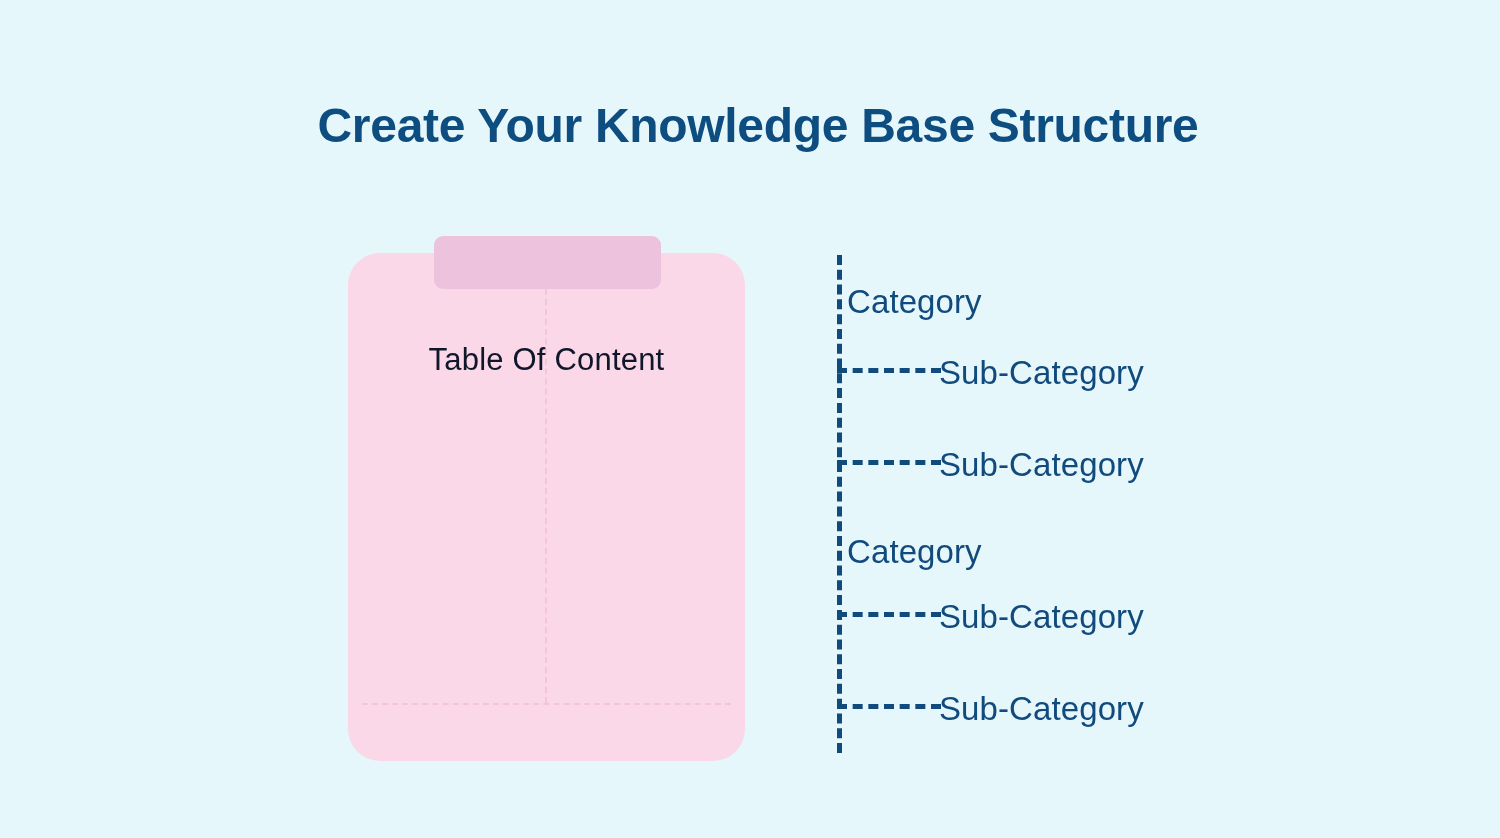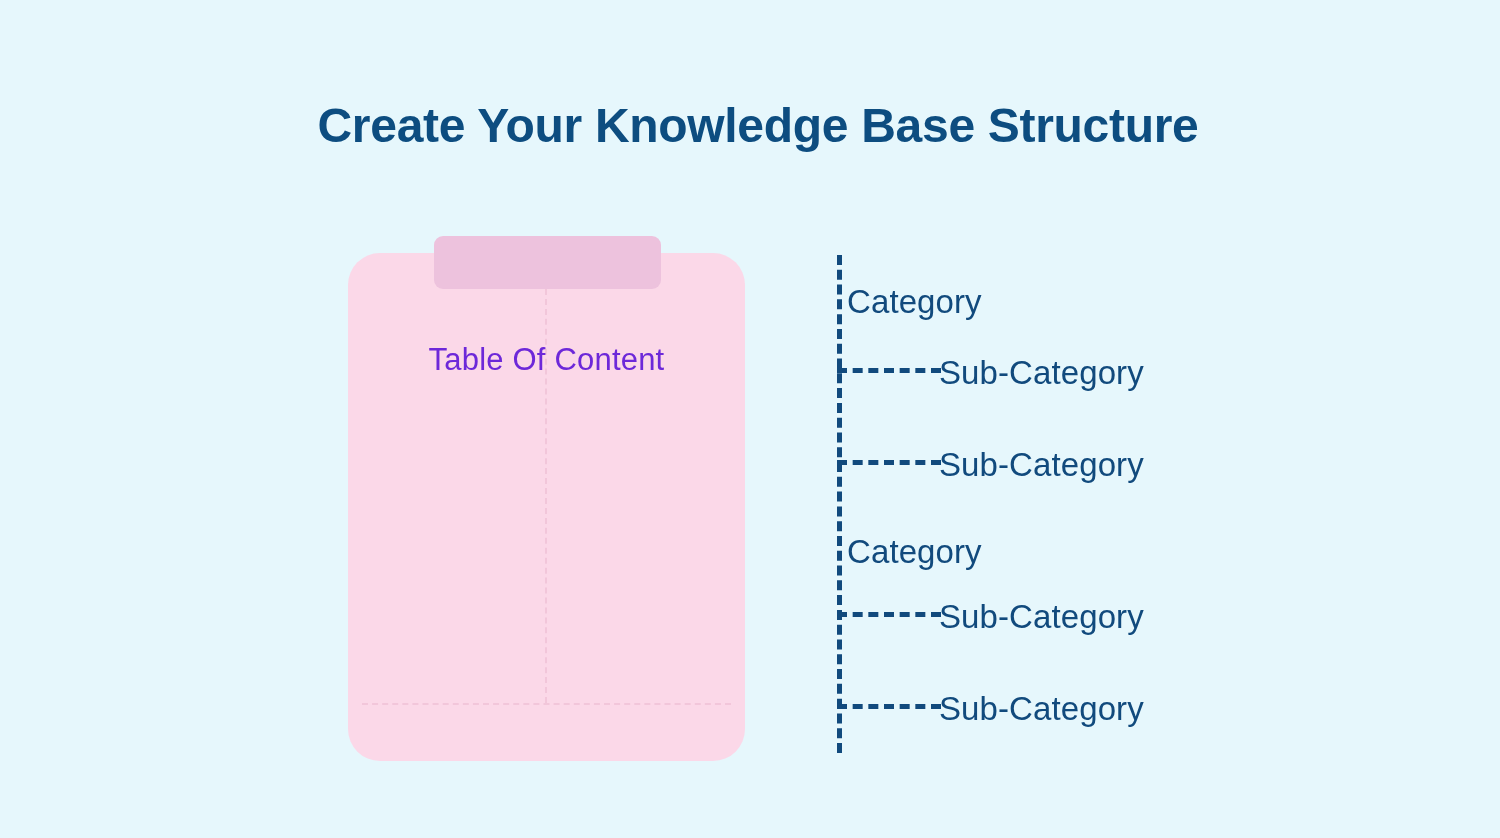--- a/index.html
+++ b/index.html
@@ -88,21 +88,21 @@
 
   .clipboard-label {
     position: absolute;
     left: 0;
     top: 83px;
     width: 397px;
     text-align: center;
     font-size: 31px;
     font-weight: 400;
     letter-spacing: 0.2px;
-    color: #6d28d9;
+    color: #0f172a;
     line-height: 40px;
     white-space: nowrap;
   }
 
   
   .tree {
     position: absolute;
     left: 829px;
     top: 247px;
     width: 560px;

